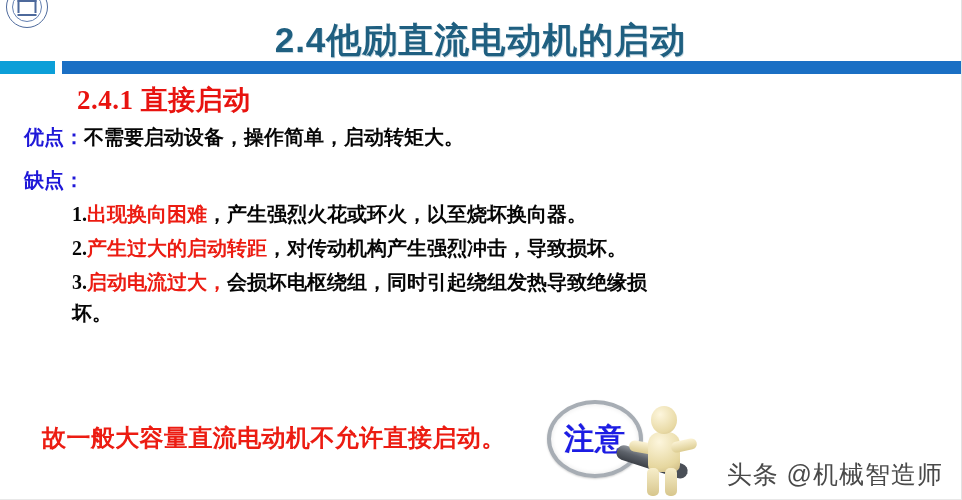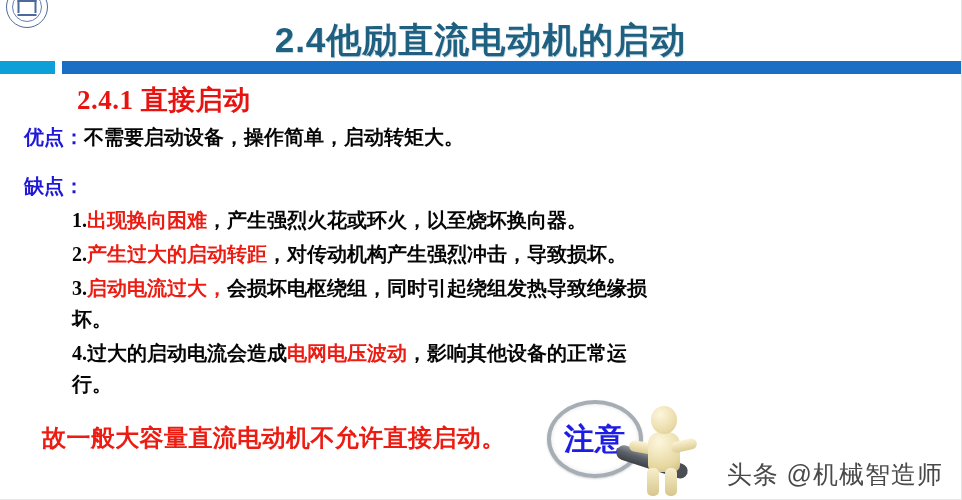--- a/index.html
+++ b/index.html
@@ -131,21 +131,21 @@
     font-weight: bold;
   }
   .ln { white-space: normal; margin-left: 48px; }
   .lbl-blue { color: #1f18d8; }
   .tx-red   { color: #ec1c12; }
   .tx-black { color: #060606; }
 
   .merit-line, .demerit-line {
     margin: 0;
   }
-  .demerit-line { margin-top: 18px; font-family: Liberation Serif, serif; }
+  .demerit-line { margin-top: 12px; font-family: Liberation Serif, serif; }
   .item { margin-top: 3px; }
 
   .conclusion {
     position: absolute;
     left: 42px;
     top: 422px;
     font-family: "Liberation Serif", serif;
     font-size: 24px;
     font-weight: bold;
     color: #ec1c12;
@@ -313,23 +313,20 @@
     </div>
 
     <div class="ln item">
       <span class="tx-black">2.</span><span class="tx-red">产生过大的启动转距</span><span class="tx-black">，对传动机构产生强烈冲击，导致损坏。</span>
     </div>
 
     <div class="ln item">
       <span class="tx-black">3.</span><span class="tx-red">启动电流过大，</span><span class="tx-black">会损坏电枢绕组，同时引起绕组发热导致绝缘损坏。</span>
     </div>
 
-    <div class="ln item">
-      <span class="tx-black">4.</span><span class="tx-black">过大的启动电流会造成</span><span class="tx-red">电网电压波动</span><span class="tx-black">，影响其他设备的正常运行。</span>
-    </div>
 
   </div>
 
   <div class="conclusion">故一般大容量直流电动机不允许直接启动。</div>
 
   <div class="attention">
     <div class="magnifier-ring">
       <div class="magnifier-text">注意</div>
     </div>
     <div class="magnifier-handle">

